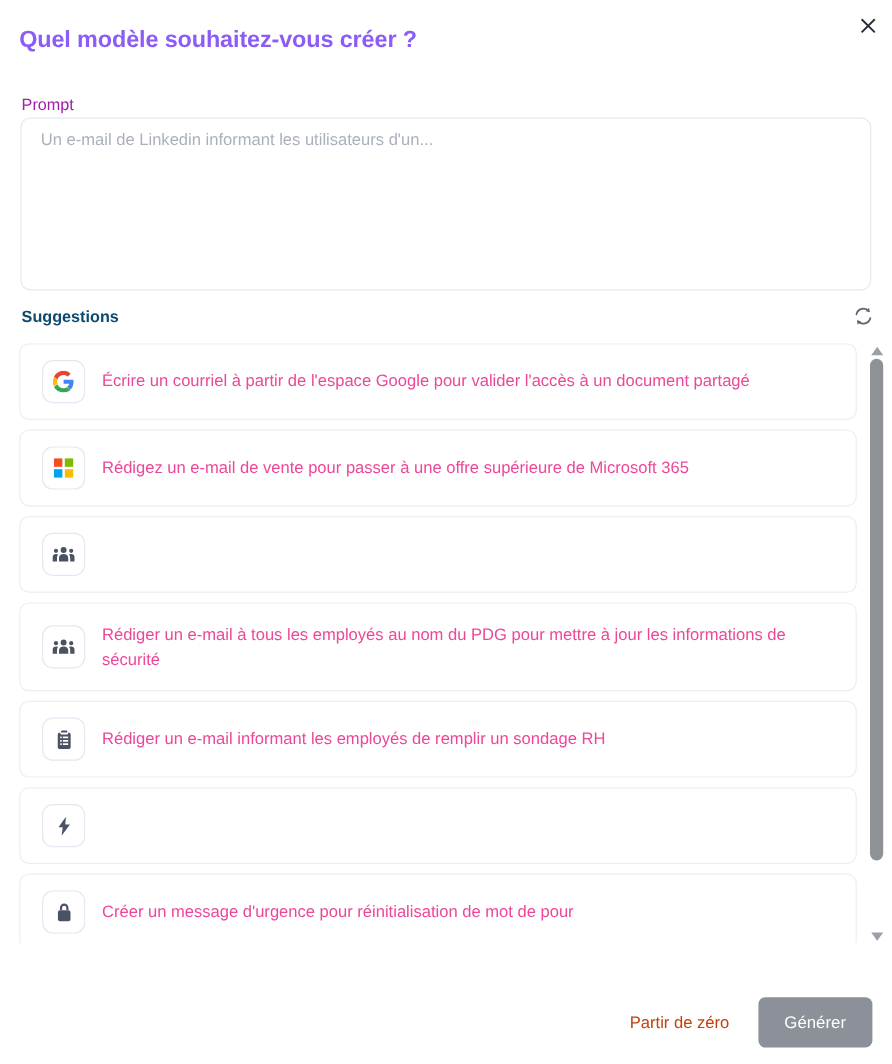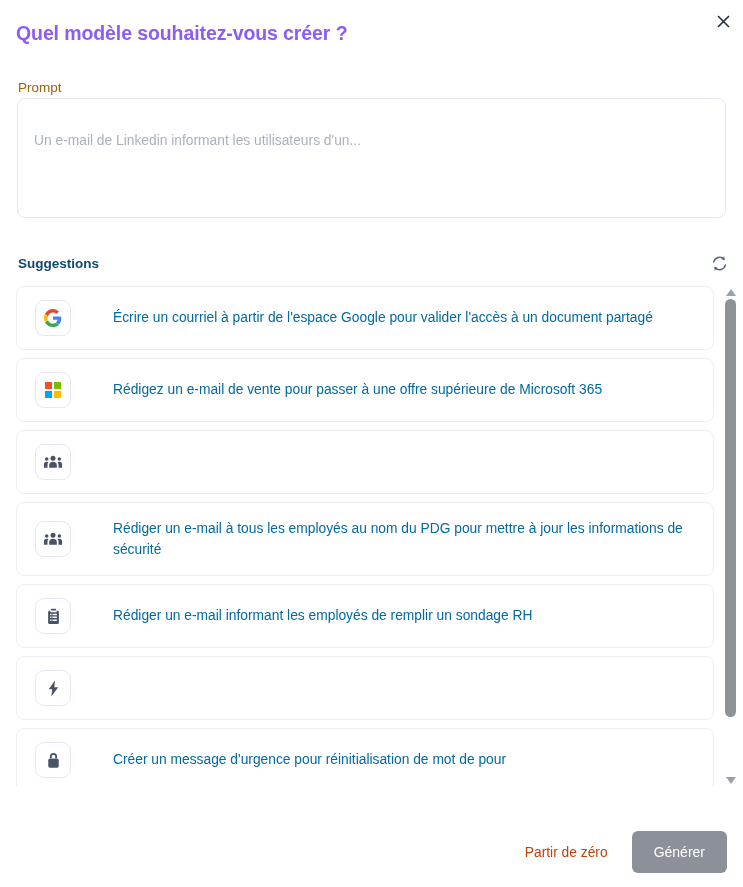--- a/index.html
+++ b/index.html
@@ -45,30 +45,30 @@
     color: #8b5cf6;
     white-space: nowrap;
   }
 
   
   .field-label {
     position: absolute;
     left: 18px; top: 80px;
     font-size: 13.5px;
     font-weight: 400;
-    color: #a16207;
+    color: #a21caf;
   }
   .prompt-box {
     position: absolute;
     left: 17px; top: 98px;
-    width: 709px; height: 120px;
+    width: 709px; height: 144px;
     border: 1px solid #e6e8ef;
     border-radius: 8px;
     background: #ffffff;
-    padding: 32px 16px;
+    padding: 8px 16px;
     font-family: "Liberation Sans", sans-serif;
     font-size: 13.8px;
     color: #2f3a4a;
     resize: none;
     outline: none;
     line-height: 1.45;
   }
   .prompt-box::placeholder { color: #aab1bd; }
 
   
@@ -122,23 +122,22 @@
     flex: 0 0 auto;
     width: 36px; height: 36px;
     border: 1px solid #e7e6f2;
     border-radius: 9px;
     background: #ffffff;
     display: flex; align-items: center; justify-content: center;
   }
   .sugg-text {
     font-size: 13.8px;
     line-height: 1.55;
-    color: #0369a1;
+    color: #ec4899;
     max-width: 600px;
-    margin-left: 28px;
   }
 
   
   .ms-grid {
     width: 16px; height: 16px;
     display: grid;
     grid-template-columns: 7px 7px;
     grid-template-rows: 7px 7px;
     gap: 2px;
   }

